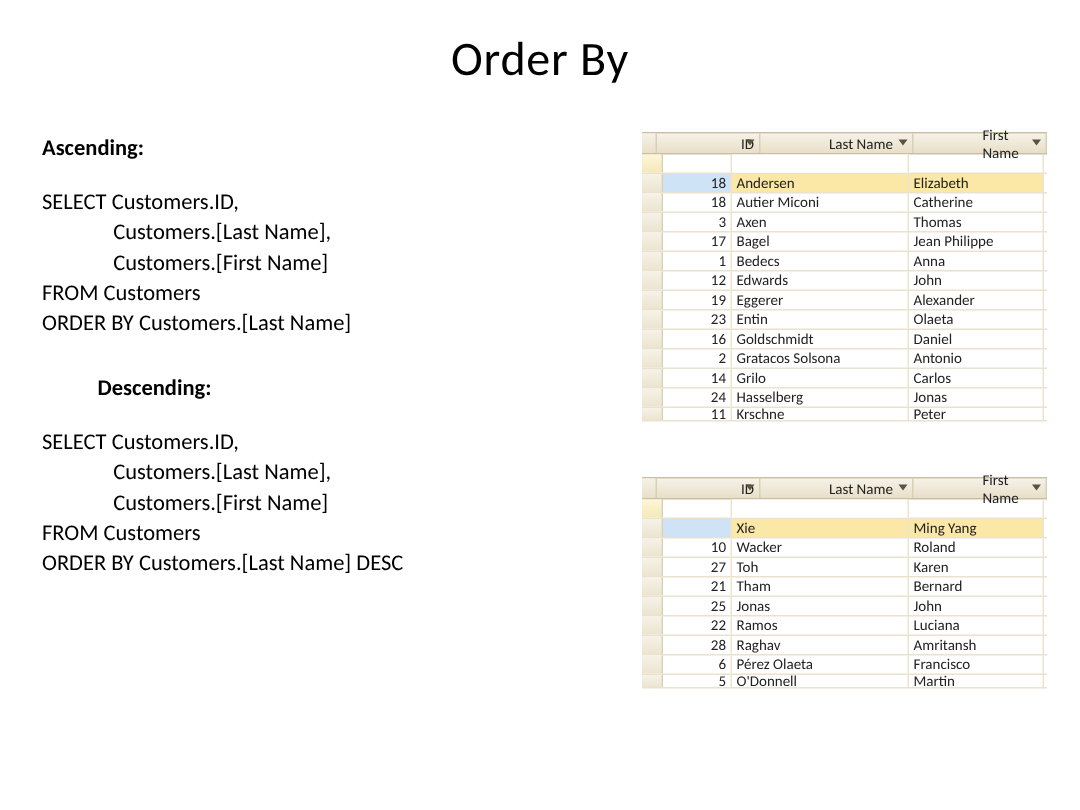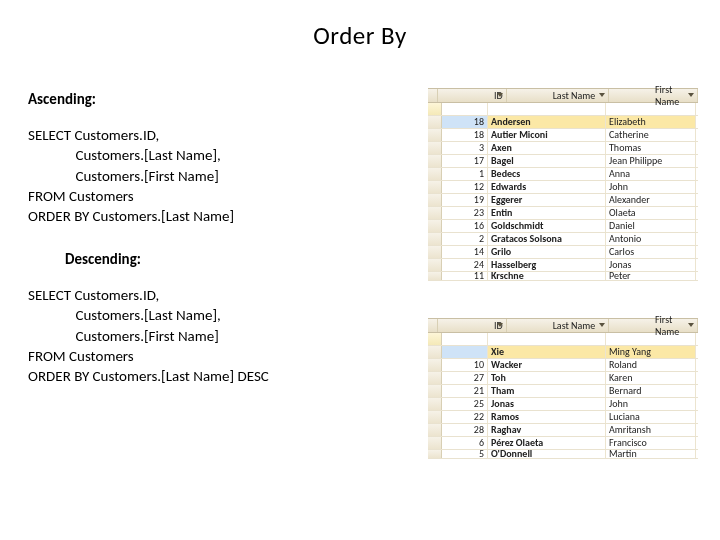--- a/index.html
+++ b/index.html
@@ -1,18 +1,18 @@
 <!DOCTYPE html>
 <html><head>
 <meta charset="utf-8">
 <style>
   * { box-sizing: border-box; }
   html, body { margin:0; padding:0; width:720px; height:540px; background:#fff; font-family:"Calibri","Segoe UI",Arial,sans-serif; color:#000; }
   .slide { position:relative; width:720px; height:540px; }
-  .title { position:absolute; left:0; width:720px; text-align:center; top:20px; font-size:25px; font-weight:400; letter-spacing:0.5px; }
+  .title { position:absolute; left:0; width:720px; text-align:center; top:20px; font-size:32px; font-weight:400; letter-spacing:0.5px; }
   .label-asc { position:absolute; left:28px; top:90px; font-size:15px; font-weight:700; }
   .sql-asc { position:absolute; left:28px; top:125px; font-size:15px; line-height:1.35; white-space:pre; }
   .label-desc { position:absolute; left:26px; top:250px; font-size:15px; font-weight:700;margin-left:39px; }
   .sql-desc { position:absolute; left:28px; top:285px; font-size:15px; line-height:1.35; white-space:pre; }
 
   .grid { position:absolute; font-size:10px; line-height:1.15; color:#222; }
   .grid1 { left:428px; top:88px; width:270px; }
   .grid2 { left:428px; top:318px; width:270px; }
 
   .ghead { display:flex; height:15px; background:linear-gradient(#f6f2e8,#e8dfc8); border-top:1px solid #c9bfa4; border-bottom:1px solid #c9bfa4;gap:43px; }
@@ -21,21 +21,21 @@
   .col-id { width:46px; justify-content:flex-end; padding-right:12px; }
   .col-ln { width:118px; }
   .col-fn { width:90px; }
   .drop { position:absolute; right:2px; top:3px; width:7px; height:7px; }
   .drop::before { content:""; position:absolute; left:0; top:1px; border-left:3.5px solid transparent; border-right:3.5px solid transparent; border-top:4px solid #5a533f; }
 
   .grow { display:flex; height:13px; border-bottom:1px solid #e9e2cf; }
   .grow .rsel { width:14px; background:linear-gradient(#f6f2e8,#ece4cf); border-right:1px solid #d8cfb4; }
   .grow .c { border-right:1px solid #ece4cf; display:flex; align-items:center; padding:0 3px; overflow:hidden; white-space:nowrap; }
   .grow .c-id { width:46px; justify-content:flex-end; }
-  .grow .c-ln { width:118px;font-weight:bold; }
+  .grow .c-ln { width:118px; }
   .grow .c-fn { width:90px; }
 
   .grow.selrow .c-ln, .grow.selrow .c-fn { background:#fbe8a6; }
   .grow.selrow .c-id { background:#cfe3f7; }
   .grow.newrow .c { color:#888; }
   .grow.newrow .c-ln { background:#fff; }
   .grow.newrow .rsel { background:linear-gradient(#fef6d8,#f4e9b8); }
 
   .cutoff { height:9px; overflow:hidden; }
 </style>

